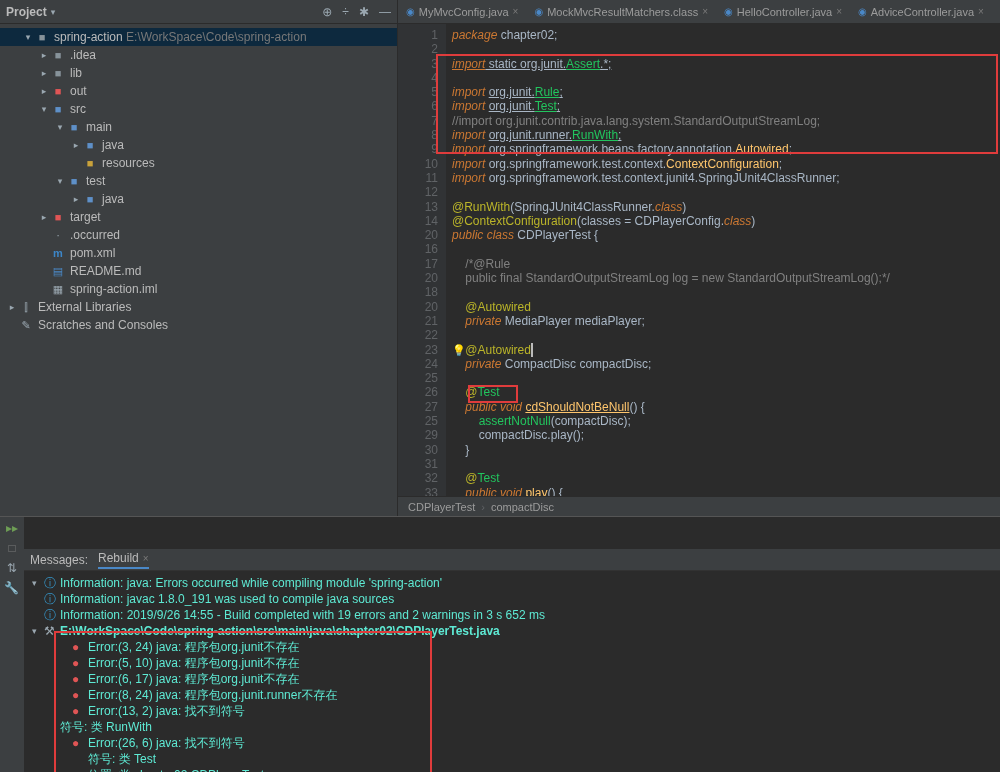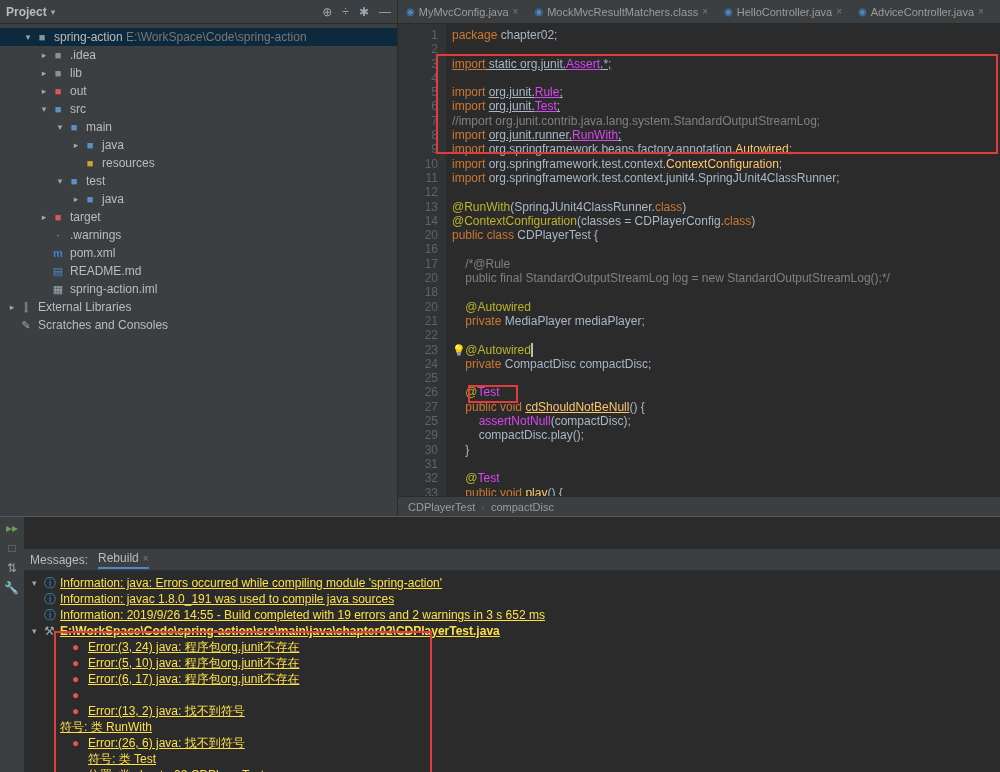--- a/index.html
+++ b/index.html
@@ -34,26 +34,26 @@
 .editor-area { flex:1; display:flex; flex-direction:column; background:#2B2B2B; min-width:0; }
 .tabs { height:24px; display:flex; background:#3C3F41; border-bottom:1px solid #2B2B2B; font-size:11px; align-items:center; overflow:hidden; }
 .tab { padding:0 8px; height:100%; display:flex; align-items:center; gap:4px; color:#9C9C9C; cursor:pointer; }
 .tab-icon { color:#4A88C7; font-size:10px; }
 .tab-name { }
 .tab-close { color:#7A7A7A; font-size:10px; }
 .editor-body { flex:1; display:flex; overflow:hidden; position:relative; }
 .gutter { width:48px; background:#313335; text-align:right; padding:4px 8px 4px 0; color:#606366; font-family:Consolas,monospace; font-size:12px; line-height:14.3px; }
 .gutter div { height:14.3px; }
 .code { flex:1; padding:4px 0 4px 6px; font-family:Consolas,monospace; font-size:12px; line-height:14.3px; white-space:pre; color:#A9B7C6; position:relative; }
-.kw { color:#CC7832; }
+.kw { color:#CC7832;font-style:italic; }
 .com { color:#808080; }
 .ann { color:#BBB529; }
 .orange { color:#FFC66D; }
 .under { text-decoration:underline; }
-.red { color:#d946ef;text-align:right; }
+.red { color:#22c55e;text-align:right; }
 .caret { border-right:2px solid #BBBBBB; }
 .redbox { border:2px solid #E03C3C; position:absolute; pointer-events:none; }
 .bulb { position:absolute; left:54px; color:#F0A732; font-size:11px; }
 .breadcrumb { height:20px; background:#3C3F41; border-top:1px solid #2B2B2B; display:flex; align-items:center; padding:0 10px; font-size:11px; color:#9C9C9C; gap:6px; }
 .breadcrumb span.sep { color:#606366; }
 
 
 .messages { height:256px; background:#2B2B2B; border-top:1px solid #555; display:flex; }
 .msg-gutter { width:24px; background:#3C3F41; display:flex; flex-direction:column; align-items:center; padding-top:4px; gap:6px; }
 .msg-gutter span { color:#6E9E55; font-size:12px; }
@@ -62,21 +62,21 @@
 .msg-tabs .mt { color:#BBBBBB; }
 .msg-tabs .mt.active { border-bottom:2px solid #4A88C7; padding-bottom:2px; }
 .msg-tabs .mt .x { color:#7A7A7A; margin-left:4px; font-size:10px; }
 .msg-list { flex:1; padding:4px 0; overflow:auto; font-size:12px; position:relative; }
 .msg-row { display:flex; align-items:flex-start; padding-left:8px; min-height:16px; line-height:16px; }
 .msg-arrow { width:12px; color:#9AA7B0; font-size:9px; }
 .msg-icon { width:16px; }
 .info-icon { color:#3592C4; }
 .err-icon { color:#E05555; }
 .hammer { color:#9AA7B0; }
-.msg-text { color:#fde047;text-decoration:underline; }
+.msg-text { color:#5eead4; }
 .msg-text.path { font-weight:bold; }
 </style>
 </head>
 <body>
 
 <div class="ide">
   <div class="main-row">
 
     <div class="sidebar">
       <div class="sb-header">
@@ -142,21 +142,21 @@
             <span class="label">java</span>
           </div>
           <div class="node" style="padding-left: 38px;">
             <span class="arrow">▸</span>
             <span class="icon folder-red">■</span>
             <span class="label">target</span>
           </div>
           <div class="node" style="padding-left: 38px;">
             <span class="arrow"></span>
             <span class="icon file">·</span>
-            <span class="label">.warnings</span>
+            <span class="label">.occurred</span>
           </div>
           <div class="node" style="padding-left: 38px;">
             <span class="arrow"></span>
             <span class="icon maven">m</span>
             <span class="label">pom.xml</span>
           </div>
           <div class="node" style="padding-left: 38px;">
             <span class="arrow"></span>
             <span class="icon md">▤</span>
             <span class="label">README.md</span>
@@ -298,20 +298,21 @@
             <span class="msg-text ">Error:(5, 10)  java: 程序包org.junit不存在</span>
           </div>
           <div class="msg-row" style="padding-left: 36px;">
             <span class="msg-arrow"></span>
             <span class="msg-icon err-icon">●</span>
             <span class="msg-text ">Error:(6, 17)  java: 程序包org.junit不存在</span>
           </div>
           <div class="msg-row" style="padding-left: 36px;">
             <span class="msg-arrow"></span>
             <span class="msg-icon err-icon">●</span>
+            <span class="msg-text ">Error:(8, 24)  java: 程序包org.junit.runner不存在</span>
           </div>
           <div class="msg-row" style="padding-left: 36px;">
             <span class="msg-arrow"></span>
             <span class="msg-icon err-icon">●</span>
             <span class="msg-text ">Error:(13, 2)  java: 找不到符号</span>
           </div>
           <div class="msg-row" style="">
             <span class="msg-arrow"></span>
             <span class="msg-icon"></span>
             <span class="msg-text ">              符号: 类 RunWith</span>

